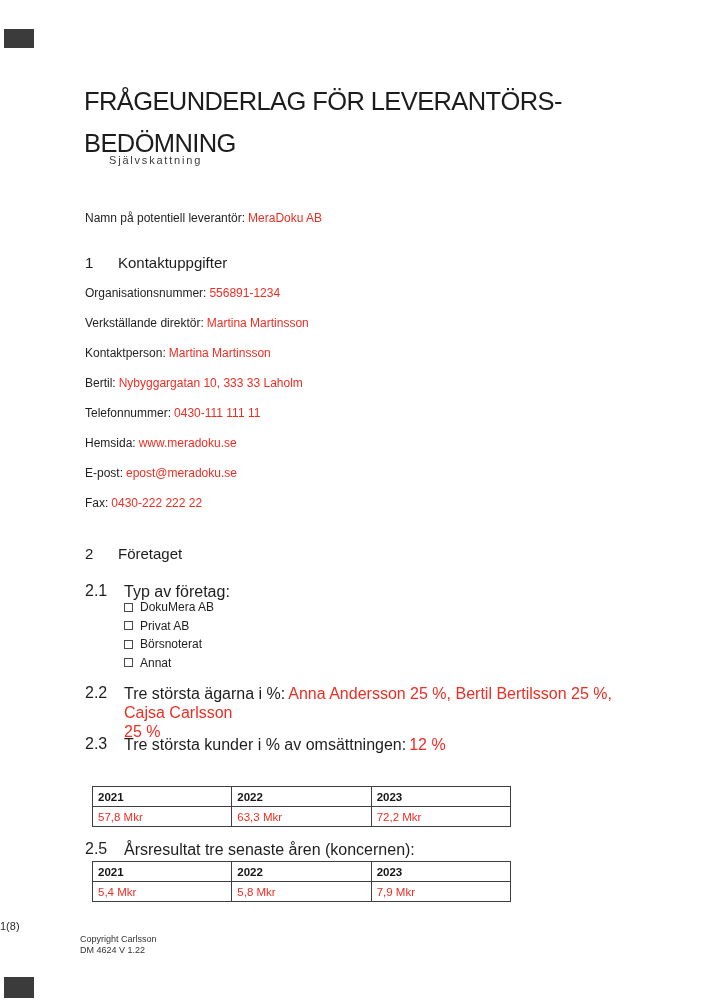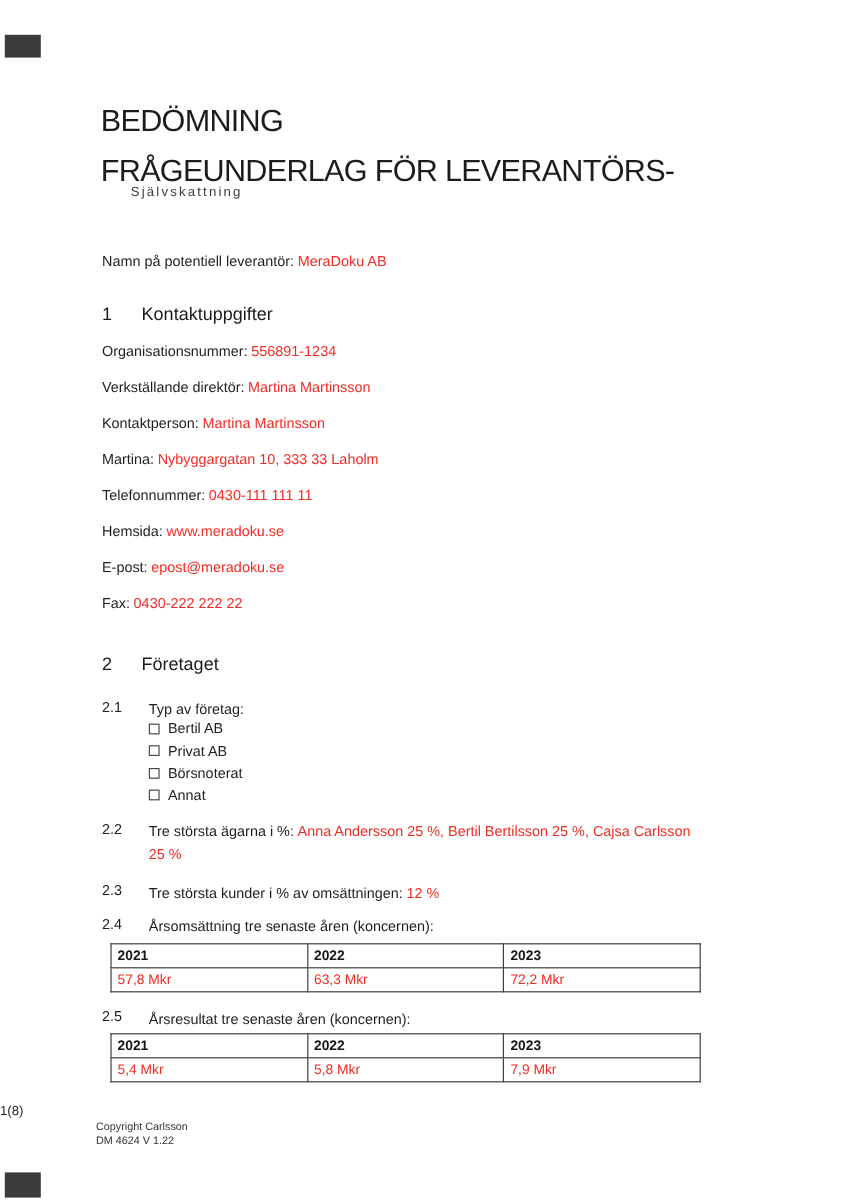--- a/index.html
+++ b/index.html
@@ -22,52 +22,52 @@
     font-size:11px; letter-spacing:1.8px; color:#3c3c3c;margin-left:24px;
   }
 
   .body-line { position:absolute; left:85px; font-size:12px; color:#1e1e1e; }
   .red { color:#ee2d23; }
   .val { margin-left:3px;text-align:center; }
 
   .h-section { position:absolute; left:85px; font-size:15px; color:#1c1c1c; }
   .h-section .num { display:inline-block; width:33px; }
 
-  .item { position:absolute; left:85px; font-size:12px; display:flex; }
+  .item { position:absolute; left:85px; font-size:16px; display:flex; }
   .item .num { flex:0 0 39px; }
   .item .txt { width:505px; line-height:19px; }
 
   .checkbox-list { position:absolute; left:124px; top:598px; }
   .checkbox-row { height:18.5px; display:flex; align-items:center; font-size:12px; }
   .cb {
     display:inline-block; width:9px; height:9px;
     border:1.2px solid #4a4a4a; margin-right:7px; background:#fff;
   }
 
-  .data-table { position:absolute; left:92px; width:492px; border-collapse:collapse; }
+  .data-table { position:absolute; left:92px; width:419px; border-collapse:collapse; }
   .data-table td {
     border:1px solid #3f3f3f; width:33.33%; height:20px;
     font-size:11.5px; padding:1px 2px 1px 5px; vertical-align:middle;
   }
   .data-table .hdr td { font-weight:700; color:#161616; }
 
   .page-number { position:absolute; left:0; top:920px; width:660px; font-size:11px; color:#2a2a2a; }
   .footer-block { position:absolute; left:80px; top:934px; font-size:9px; line-height:11px; color:#333333; }
 </style>
 </head>
 <body>
 
 <div class="page">
 
   <div class="corner-mark corner-top"></div>
   <div class="corner-mark corner-bottom"></div>
 
   <div class="doc-title">
+    <div>FRÅGEUNDERLAG FÖR LEVERANTÖRS-</div>
     <div>BEDÖMNING</div>
-    <div>FRÅGEUNDERLAG FÖR LEVERANTÖRS-</div>
   </div>
   <div class="doc-subtitle">Självskattning</div>
 
   <div class="body-line" style="top:211px;">
     <span>Namn på potentiell leverantör:</span><span class="red val">MeraDoku AB</span>
   </div>
 
   <div class="h-section" style="top:254px;">
     <span class="num">1</span><span>Kontaktuppgifter</span>
   </div>
@@ -75,21 +75,21 @@
   <div class="body-line" style="top:286px;">
     <span>Organisationsnummer:</span><span class="red val">556891-1234</span>
   </div>
   <div class="body-line" style="top:316px;">
     <span>Verkställande direktör:</span><span class="red val">Martina Martinsson</span>
   </div>
   <div class="body-line" style="top:346px;">
     <span>Kontaktperson:</span><span class="red val">Martina Martinsson</span>
   </div>
   <div class="body-line" style="top:376px;">
-    <span>Martina:</span><span class="red val">Nybyggargatan 10, 333 33 Laholm</span>
+    <span>Bertil:</span><span class="red val">Nybyggargatan 10, 333 33 Laholm</span>
   </div>
   <div class="body-line" style="top:406px;">
     <span>Telefonnummer:</span><span class="red val">0430-111 111 11</span>
   </div>
   <div class="body-line" style="top:436px;">
     <span>Hemsida:</span><span class="red val">www.meradoku.se</span>
   </div>
   <div class="body-line" style="top:466px;">
     <span>E-post:</span><span class="red val">epost@meradoku.se</span>
   </div>
@@ -102,21 +102,21 @@
   </div>
 
   <div class="item" style="top:582px;">
     <span class="num">2.1</span>
     <span class="txt">Typ av företag:</span>
   </div>
 
   <div class="checkbox-list">
     <div class="checkbox-row">
       <span class="cb"></span>
-      <span>Bertil AB</span>
+      <span>DokuMera AB</span>
     </div>
     <div class="checkbox-row">
       <span class="cb"></span>
       <span>Privat AB</span>
     </div>
     <div class="checkbox-row">
       <span class="cb"></span>
       <span>Börsnoterat</span>
     </div>
     <div class="checkbox-row">
@@ -133,24 +133,20 @@
     </span>
   </div>
 
   <div class="item" style="top:735px;">
     <span class="num">2.3</span>
     <span class="txt">
       <span>Tre största kunder i % av omsättningen:</span><span class="red val">12 %</span>
     </span>
   </div>
 
-  <div class="item" style="top:763px;">
-    <span class="num">2.4</span>
-    <span class="txt">Årsomsättning tre senaste åren (koncernen):</span>
-  </div>
 
   <table class="data-table" style="top:786px;">
     <tbody>
         <tr class="hdr">
       <td>2021</td>
       <td>2022</td>
       <td>2023</td>
     </tr>
     <tr>
       <td class="red">57,8 Mkr</td>

